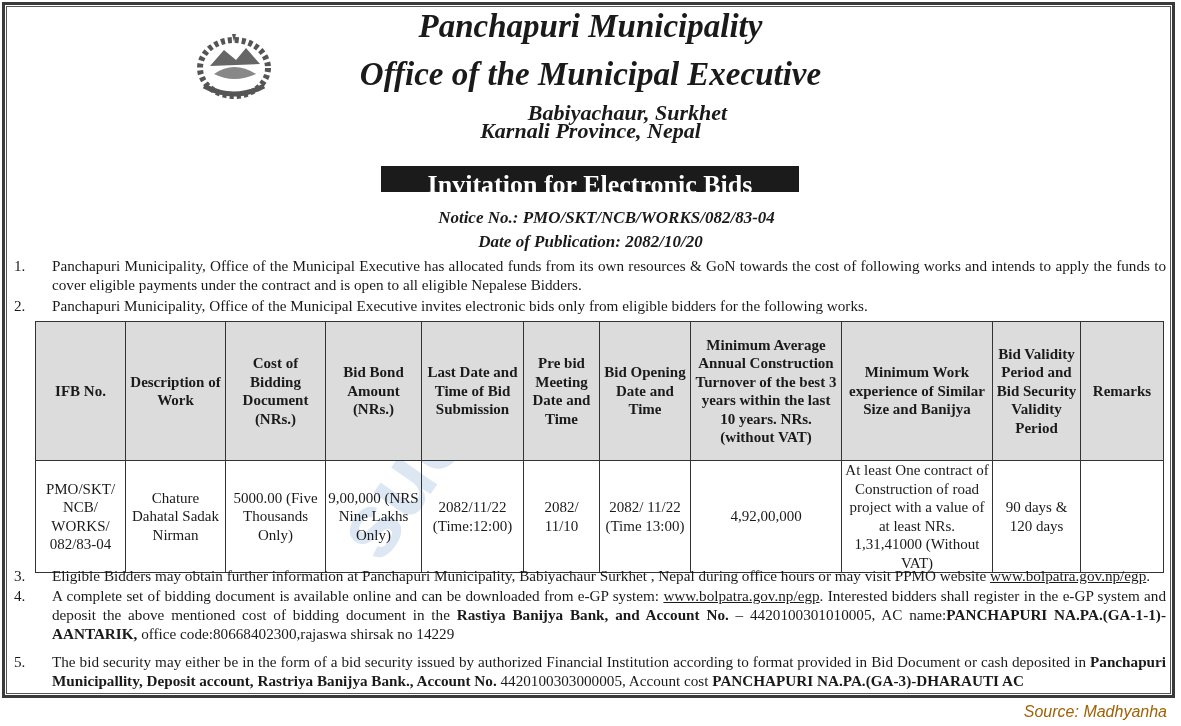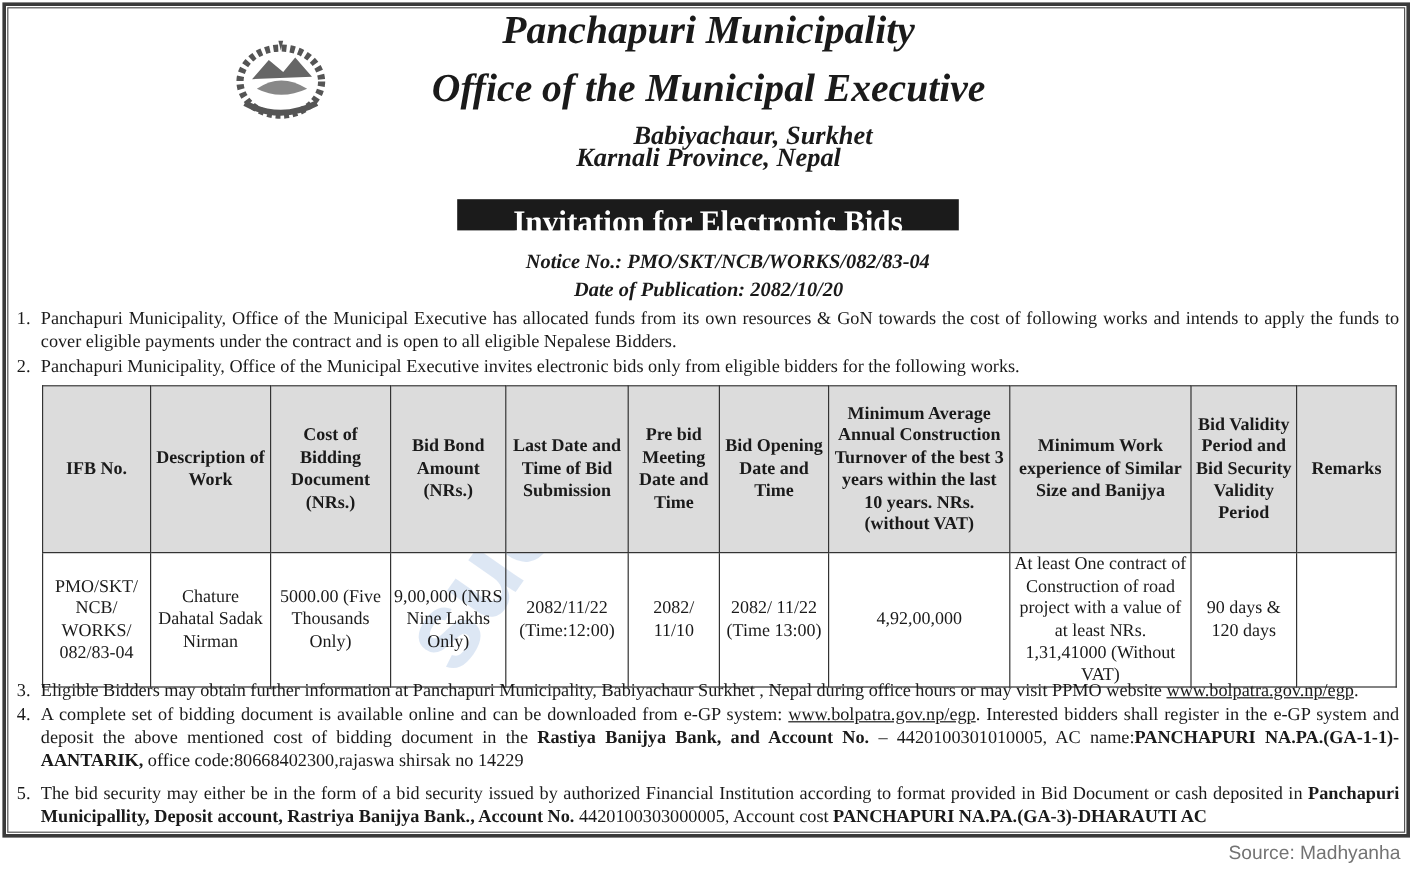--- a/index.html
+++ b/index.html
@@ -16,36 +16,36 @@
   .t3 { top:100px; font-size:22px;padding-left:37px; }
   .t4 { top:118px; font-size:22px; }
   .banner { position:absolute; left:381px; top:166px; width:418px; height:26px;
             background:#1b1b1b; color:#fff; font-weight:bold; font-size:26px;
             text-align:center; line-height:38px; }
   .t5 { top:208px; font-size:17px;margin-left:16px; }
   .t6 { top:232px; font-size:17px; }
   .para { position:absolute; left:14px; width:1152px; font-size:15.2px; line-height:19px;
           text-align:justify; }
   .para .num { position:absolute; left:0; top:0; }
-  .para .txt { margin-left:20px; display:block; }
+  .para .txt { margin-left:38px; display:block; }
   .p1 { top:256px; }
   .p2 { top:296px; }
   .p3 { top:566px; }
   .p4 { top:586px; }
   .p5 { top:652px; }
   b { font-weight:bold; }
   u { text-decoration:underline; }
   table.bids { position:absolute; left:35px; top:321px; width:1128px;
                border-collapse:collapse; table-layout:fixed; font-size:15px; }
   table.bids th, table.bids td { border:1px solid #333; text-align:center; vertical-align:middle;
                padding:0 2px; line-height:18.5px; }
   table.bids th { background:#dcdcdc; height:138px; font-weight:bold; }
   table.bids td { height:102px; }
   .source { position:absolute; right:14px; top:703px; font-family:"Liberation Sans", sans-serif;
-            font-size:16px; color:#737373; }
+            font-style:italic; font-size:16px; color:#a16207; }
   .wm { position:absolute; color:#4a7fc8; opacity:0.18; font-family:"Liberation Sans", sans-serif;
         font-weight:bold; font-size:90px; transform:rotate(-55deg); left:300px; top:390px; }
 </style>
 </head>
 <body>
 
 <div class="frame"></div>
 <div class="frame-inner"></div>
 
 <div class="wm">sucha</div>

